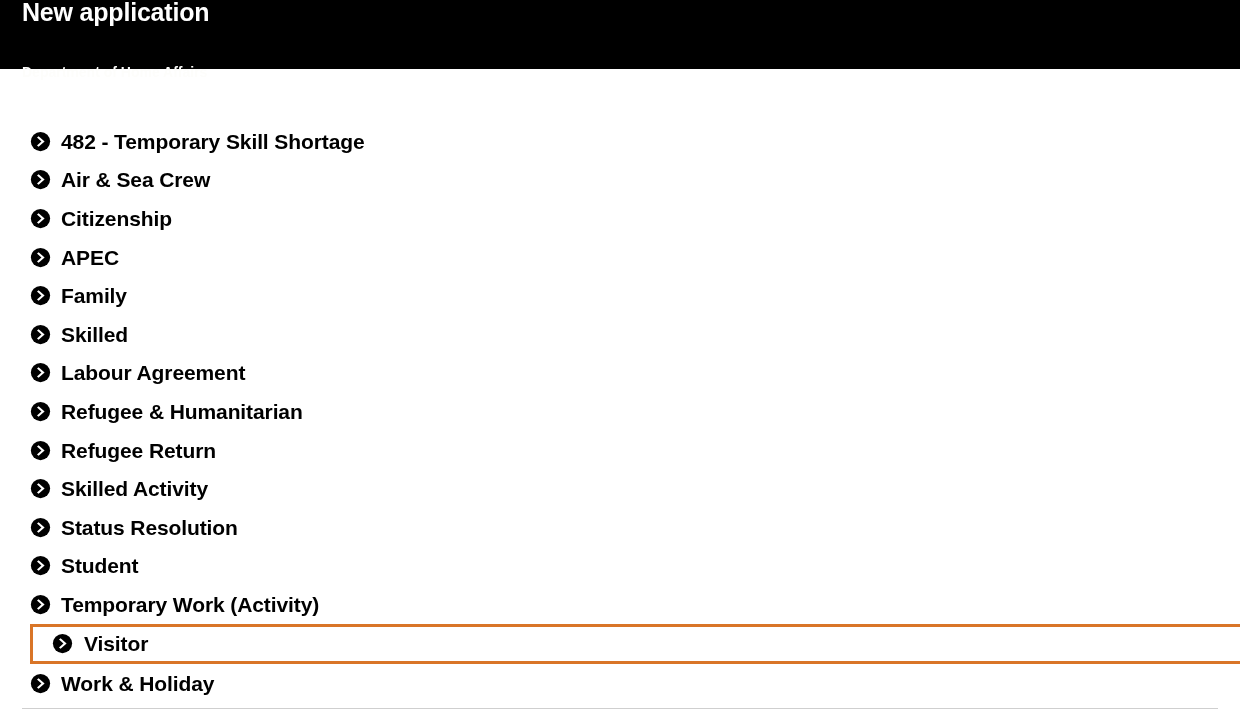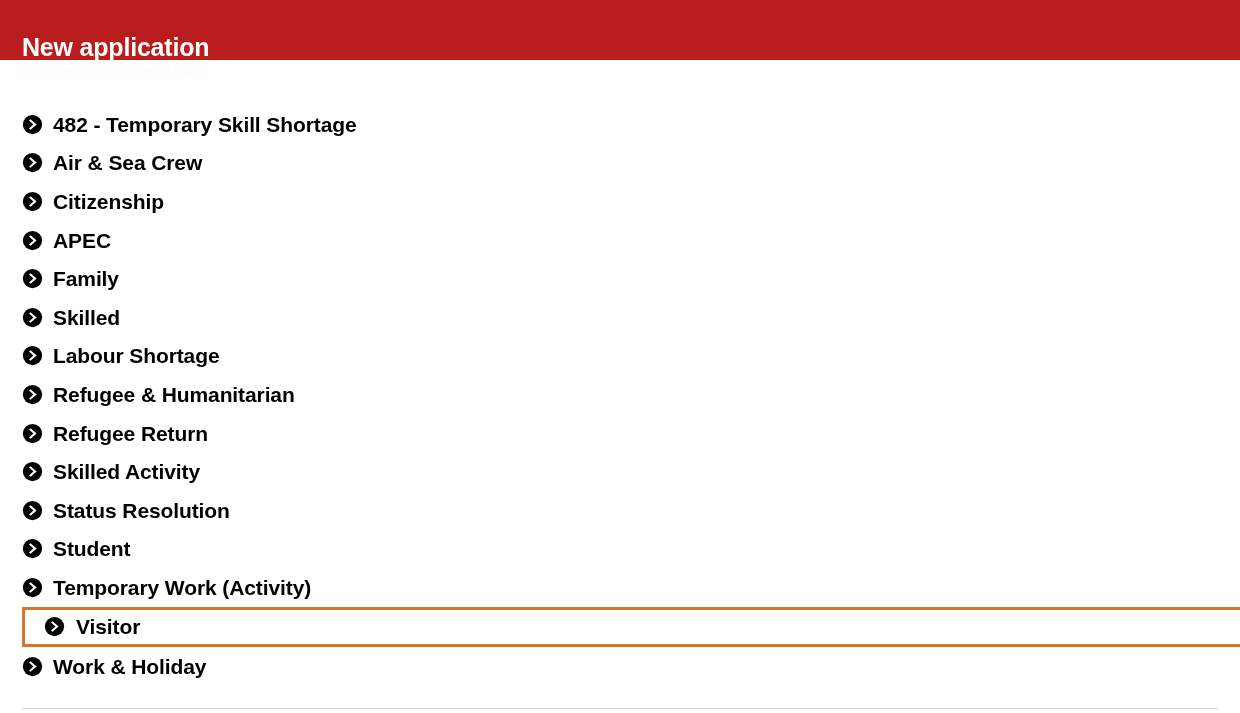--- a/index.html
+++ b/index.html
@@ -12,24 +12,24 @@
     height: 713px;
     background: #ffffff;
     font-family: "Liberation Sans", sans-serif;
     overflow: hidden;
     position: relative;
   }
 
   
   #app-header {
     width: 1240px;
-    height: 60px;
-    background: #b91c1c;
+    height: 69px;
+    background: #000000;
     display: flex;
-    align-items: flex-end;
+    align-items: flex-start;
     box-sizing: border-box;
     padding: 0 0 0 22px;
   }
   #app-header .title {
     color: #ffffff;
     font-size: 25px;
     font-weight: bold;
     letter-spacing: -0.2px;
     line-height: 1;
   }
@@ -51,21 +51,21 @@
   }
 
   
   #main {
     position: relative;
     padding-top: 45px;
   }
 
   #category-list {
     list-style: none;
-    margin: 0;
+    margin: 8px;
     padding: 0;
   }
 
   .category-item {
     position: relative;
     height: 38.6px;
     display: flex;
     align-items: center;
     padding-left: 22px;
     box-sizing: border-box;
@@ -165,21 +165,21 @@
           <circle cx="12" cy="12" r="11" fill="#000000"></circle>
           <path d="M9.8 5.9 L16.7 12 L9.8 18.1 L8.0 16.5 L13.1 12 L8.0 7.5 Z" fill="#ffffff"></path>
         </svg>
         <span class="cat-label">Skilled</span>
       </li>
       <li class="category-item">
         <svg class="chev-icon" viewBox="0 0 24 24">
           <circle cx="12" cy="12" r="11" fill="#000000"></circle>
           <path d="M9.8 5.9 L16.7 12 L9.8 18.1 L8.0 16.5 L13.1 12 L8.0 7.5 Z" fill="#ffffff"></path>
         </svg>
-        <span class="cat-label">Labour Shortage</span>
+        <span class="cat-label">Labour Agreement</span>
       </li>
       <li class="category-item">
         <svg class="chev-icon" viewBox="0 0 24 24">
           <circle cx="12" cy="12" r="11" fill="#000000"></circle>
           <path d="M9.8 5.9 L16.7 12 L9.8 18.1 L8.0 16.5 L13.1 12 L8.0 7.5 Z" fill="#ffffff"></path>
         </svg>
         <span class="cat-label">Refugee &amp; Humanitarian</span>
       </li>
       <li class="category-item">
         <svg class="chev-icon" viewBox="0 0 24 24">

